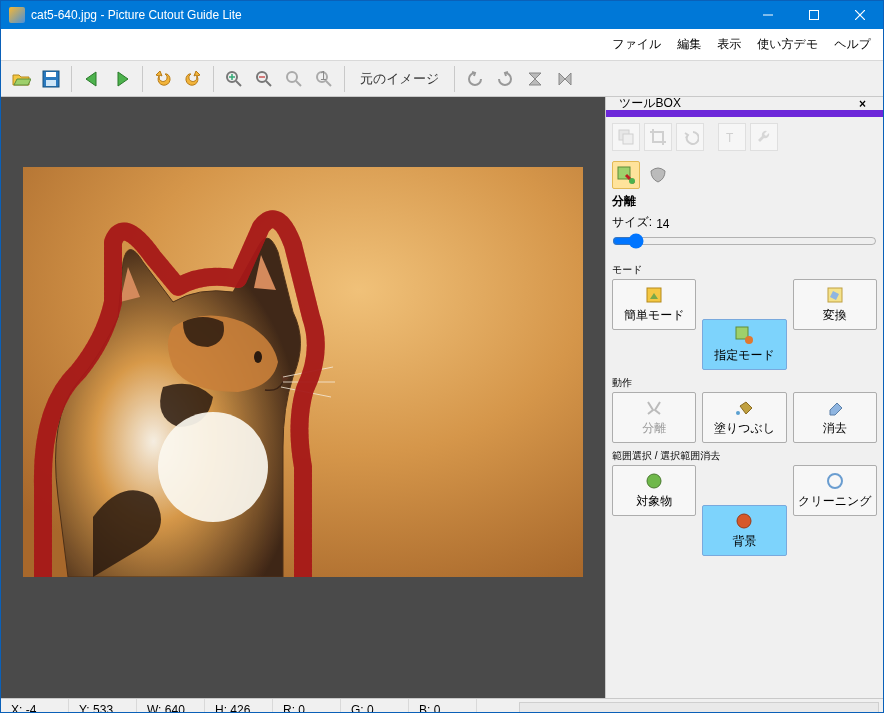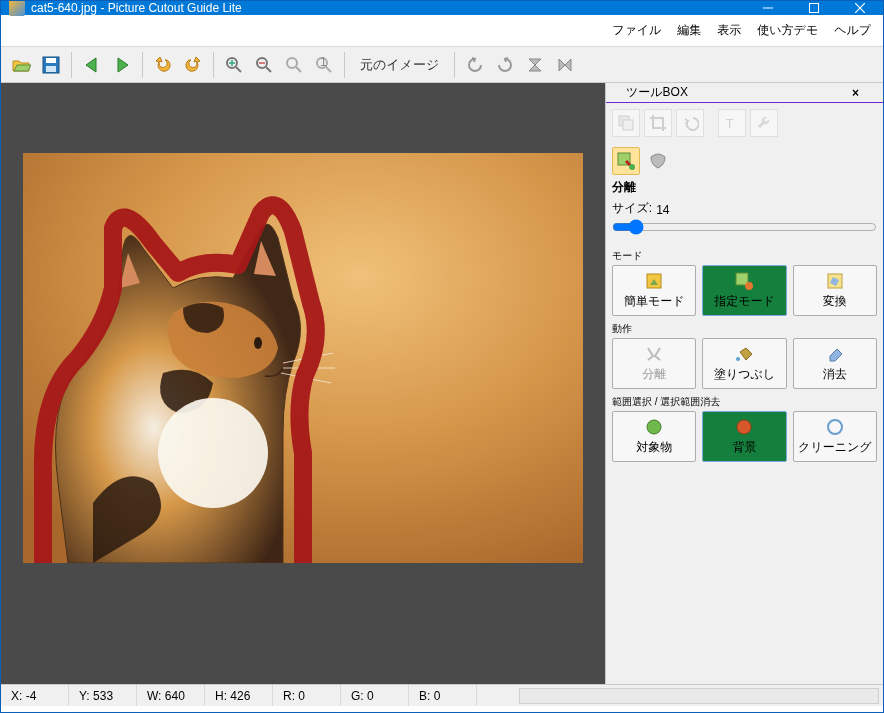--- a/index.html
+++ b/index.html
@@ -1,53 +1,53 @@
 <!DOCTYPE html>
 <html><head>
 <meta charset="utf-8">
 <style>
 * { box-sizing: border-box; margin: 0; padding: 0; font-family: "Meiryo UI", "MS UI Gothic", sans-serif; font-size: 12px; }
 body { background: #fff; width: 884px; height: 713px; overflow: hidden; border: 1px solid #0a60b8; }
 
-.titlebar { height: 14px; background: #0078d7; color: #fff; display: flex; align-items: center; padding-left: 8px; }
+.titlebar { height: 28px; background: #0078d7; color: #fff; display: flex; align-items: center; padding-left: 8px; }
 .titlebar .app-icon { width: 16px; height: 16px; margin-right: 6px; background: linear-gradient(135deg,#f7b733,#4a90d9); border-radius: 2px; }
 .titlebar .title { flex: 1; font-size: 12px; }
 .titlebar .win-btns { display: flex; }
 .titlebar .win-btn { width: 46px; height: 30px; display: flex; align-items: center; justify-content: center; color: #fff; }
 
 .menubar { height: 32px; background: #fff; border-bottom: 1px solid #d9d9d9; display: flex; align-items: center; padding: 0 4px; justify-content: flex-end; }
 .menubar .menu-item { padding: 2px 8px; color: #000; }
 
 .toolbar { height: 36px; background: #f0f0f0; border-bottom: 1px solid #c9c9c9; display: flex; align-items: center; padding: 0 6px; gap: 2px; }
 .toolbar .tbtn { width: 28px; height: 28px; display: flex; align-items: center; justify-content: center; border: 1px solid transparent; border-radius: 3px; }
 .toolbar .sep { width: 1px; height: 26px; background: #c9c9c9; margin: 0 4px; }
 .toolbar .tbtn-text { width: auto; padding: 0 8px; font-size: 13px; color: #333; }
 
 .workspace { display: flex; height: calc(100% - 30px - 22px - 36px - 22px); }
 .canvas-area { flex: 1; background: #4a4a4a; display: flex; align-items: flex-start; justify-content: center; padding-top: 70px; position: relative; }
 .canvas-area svg.image-content { width: 560px; height: 410px; background: linear-gradient(160deg,#e6a85a 0%, #d08a3c 30%, #b96d20 60%, #bf8040 100%); }
 
 .toolbox { width: 278px; border-left: 1px solid #c9c9c9; background: #f0f0f0; display: flex; flex-direction: column; }
-.toolbox-header { height: 20px; background: #f0f0f0; border-bottom: 1px solid #6d28d9; display: flex; align-items: center; padding: 0 20px; font-size: 12px; }
+.toolbox-header { height: 20px; background: #f0f0f0; border-bottom: 7px solid #6d28d9; display: flex; align-items: center; padding: 0 13px; font-size: 12px; }
 .toolbox-header .hdr-title { flex: 1; }
 .toolbox-header .close-btn { padding: 0 4px; font-weight: bold; }
 .toolbox-body { padding: 6px; }
 .toolbox-row1 { display: flex; gap: 4px; margin-bottom: 6px; padding-bottom: 4px; }
 .toolbox-row1 .sq { width: 28px; height: 28px; border: 1px solid #ccc; background: #fff; display:flex; align-items:center; justify-content:center; color:#999; }
 .toolbox-row1 .sq.disabled { opacity:.45; }
 .toolbox-row2 { display: flex; gap: 4px; margin-bottom: 4px; }
 .toolbox-row2 .sq { width: 28px; height: 28px; display:flex; align-items:center; justify-content:center; border:1px solid transparent; border-radius:2px; }
 .toolbox-row2 .sq.active { background: #ffe39b; border-color:#e2b956; }
 .section-title { font-size: 12px; font-weight: bold; margin: 2px 0 4px 0; }
 .size-row { display:flex; align-items:flex-end; gap:4px; font-size:12px; }
 .slider { width: 100%; margin: 2px 0 8px 0; }
 .gbox-label { font-size:10px; margin: 6px 0 2px 0; }
 .btn-grid { display:flex; gap:6px; }
 .mode-btn { flex:1; height:51px; border:1px solid #adadad; background:#f7f7f7; border-radius:2px; display:flex; flex-direction:column; align-items:center; justify-content:center; gap:2px; font-size:11px; }
-.mode-btn.selected { background:#15803d; border-color:#79a9dd; }
+.mode-btn.selected { background:#7dd3fc; border-color:#79a9dd;margin-top:40px; }
 .mode-btn.disabled { color:#9a9a9a; }
 .mode-btn .ic { width:20px; height:20px; }
 
 .statusbar { height: 22px; border-top: 1px solid #c9c9c9; background:#f0f0f0; display:flex; align-items:center; font-size:12px; }
 .statusbar .cell { padding: 0 10px; border-right: 1px solid #d9d9d9; height: 100%; display:flex; align-items:center; min-width: 68px; }
 .statusbar .spacer { flex:1; }
 .statusbar .hscroll { width: 360px; height: 16px; background:#e9e9e9; border:1px solid #cfcfcf; margin-right:4px;}
 
 svg { display:block; }
 </style>

